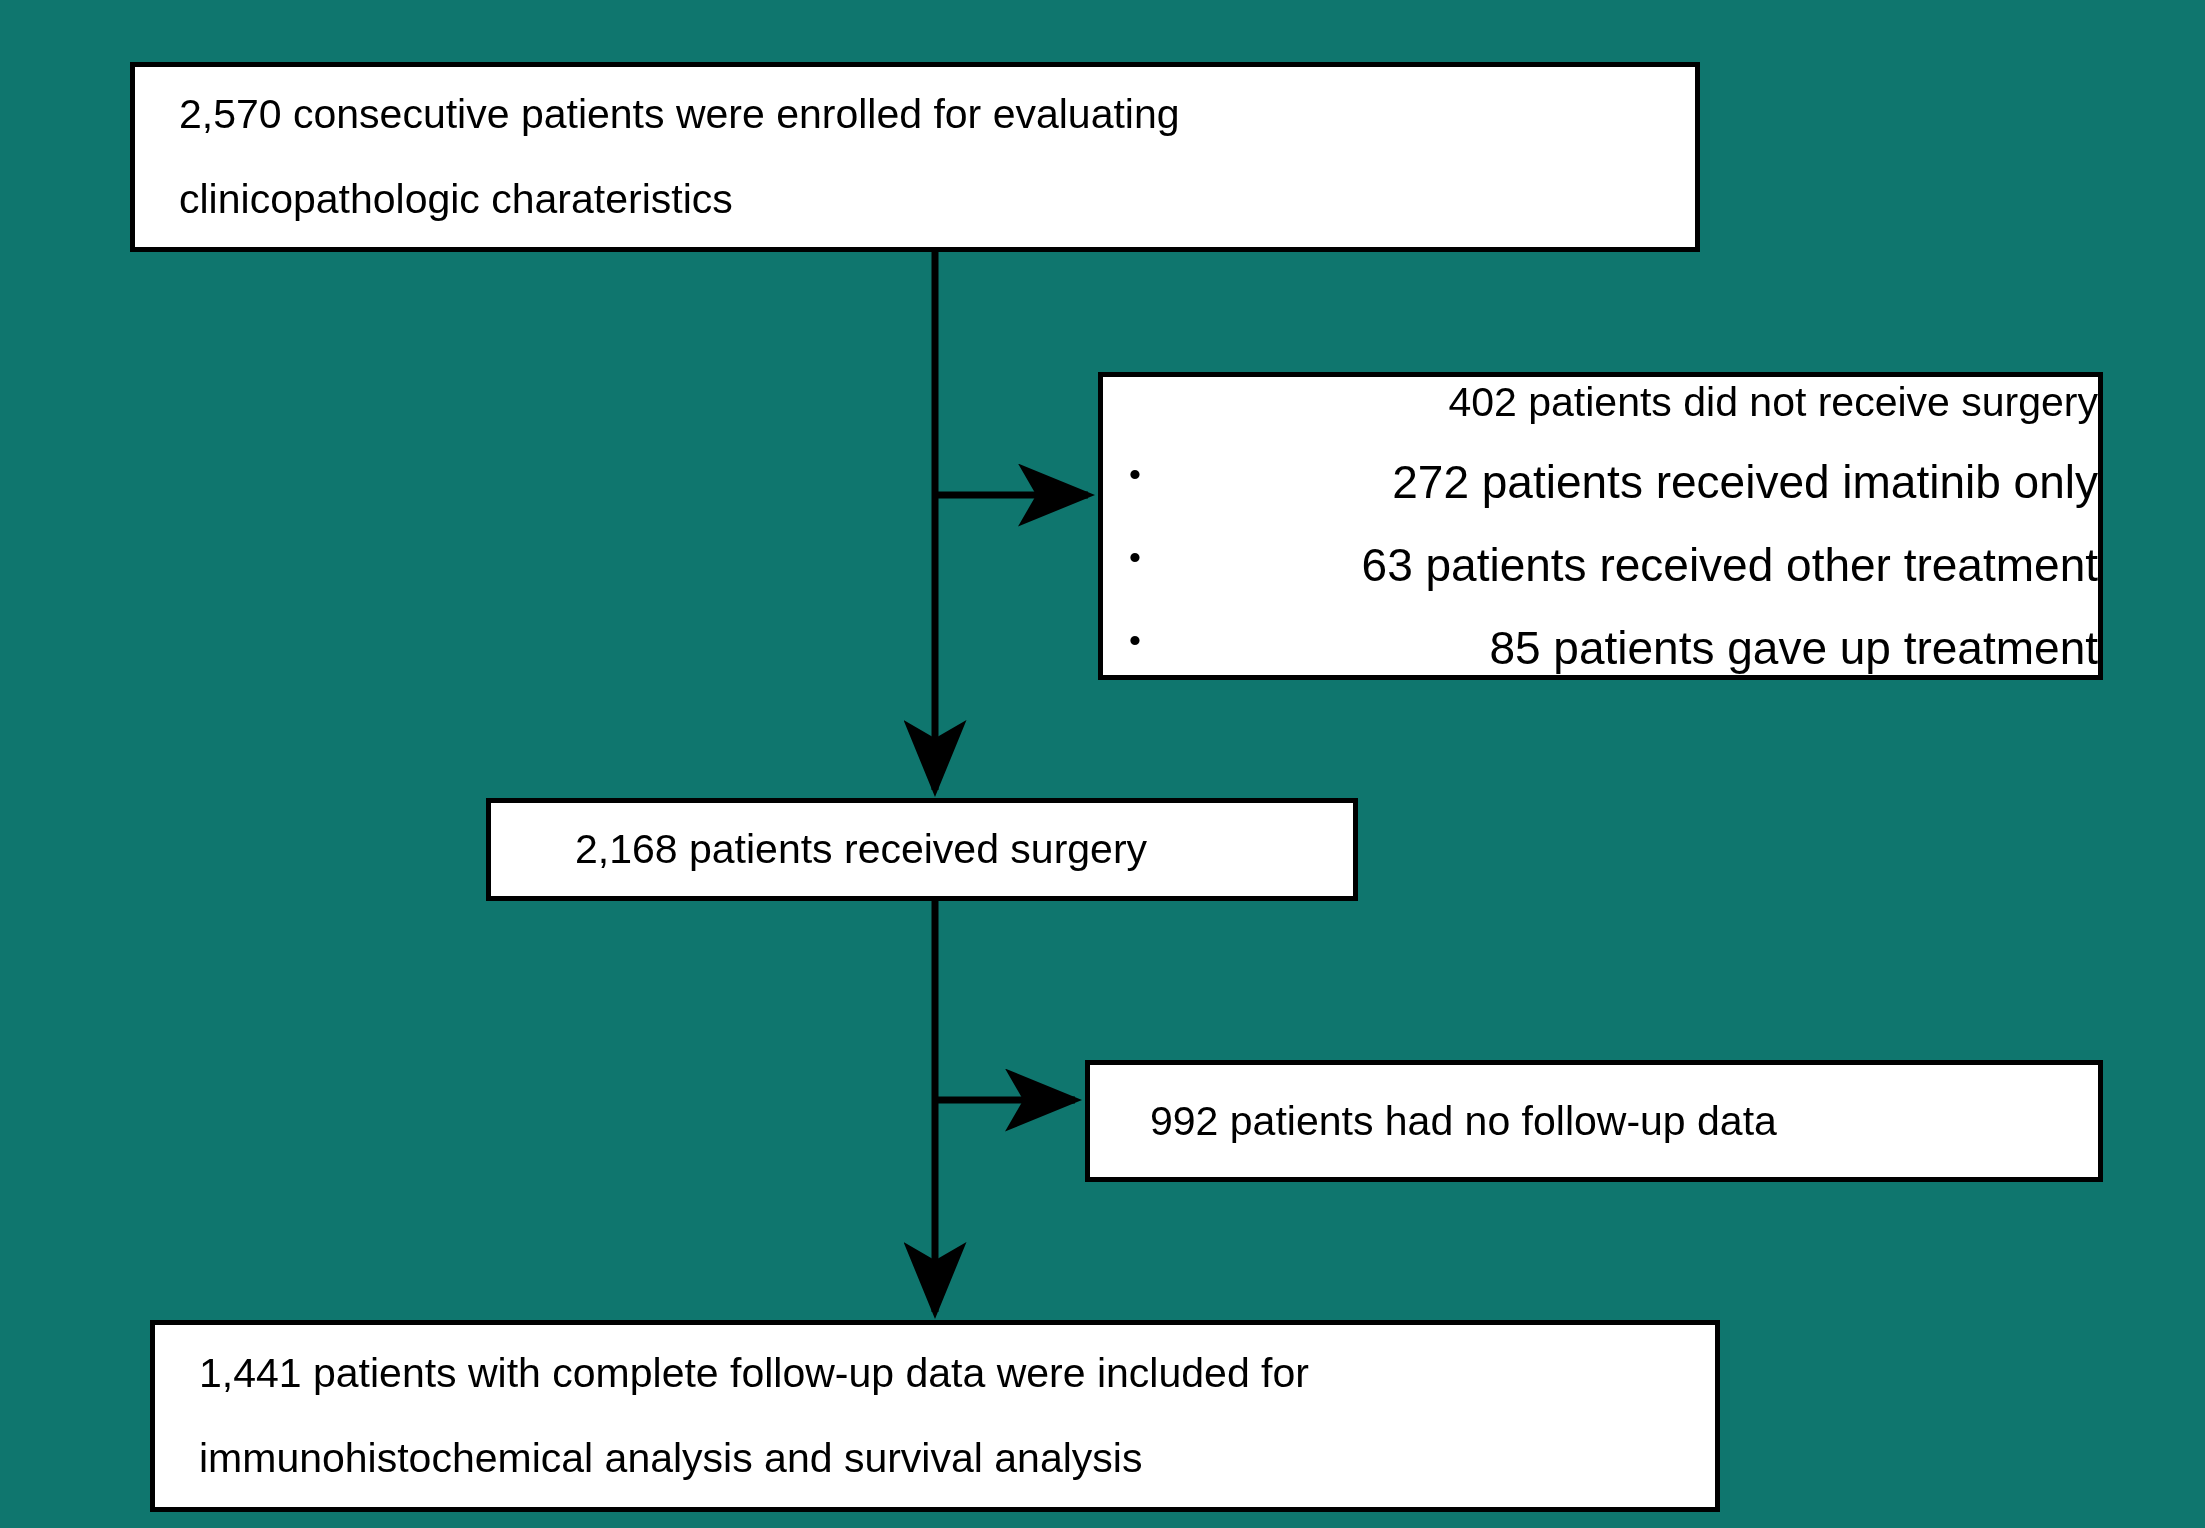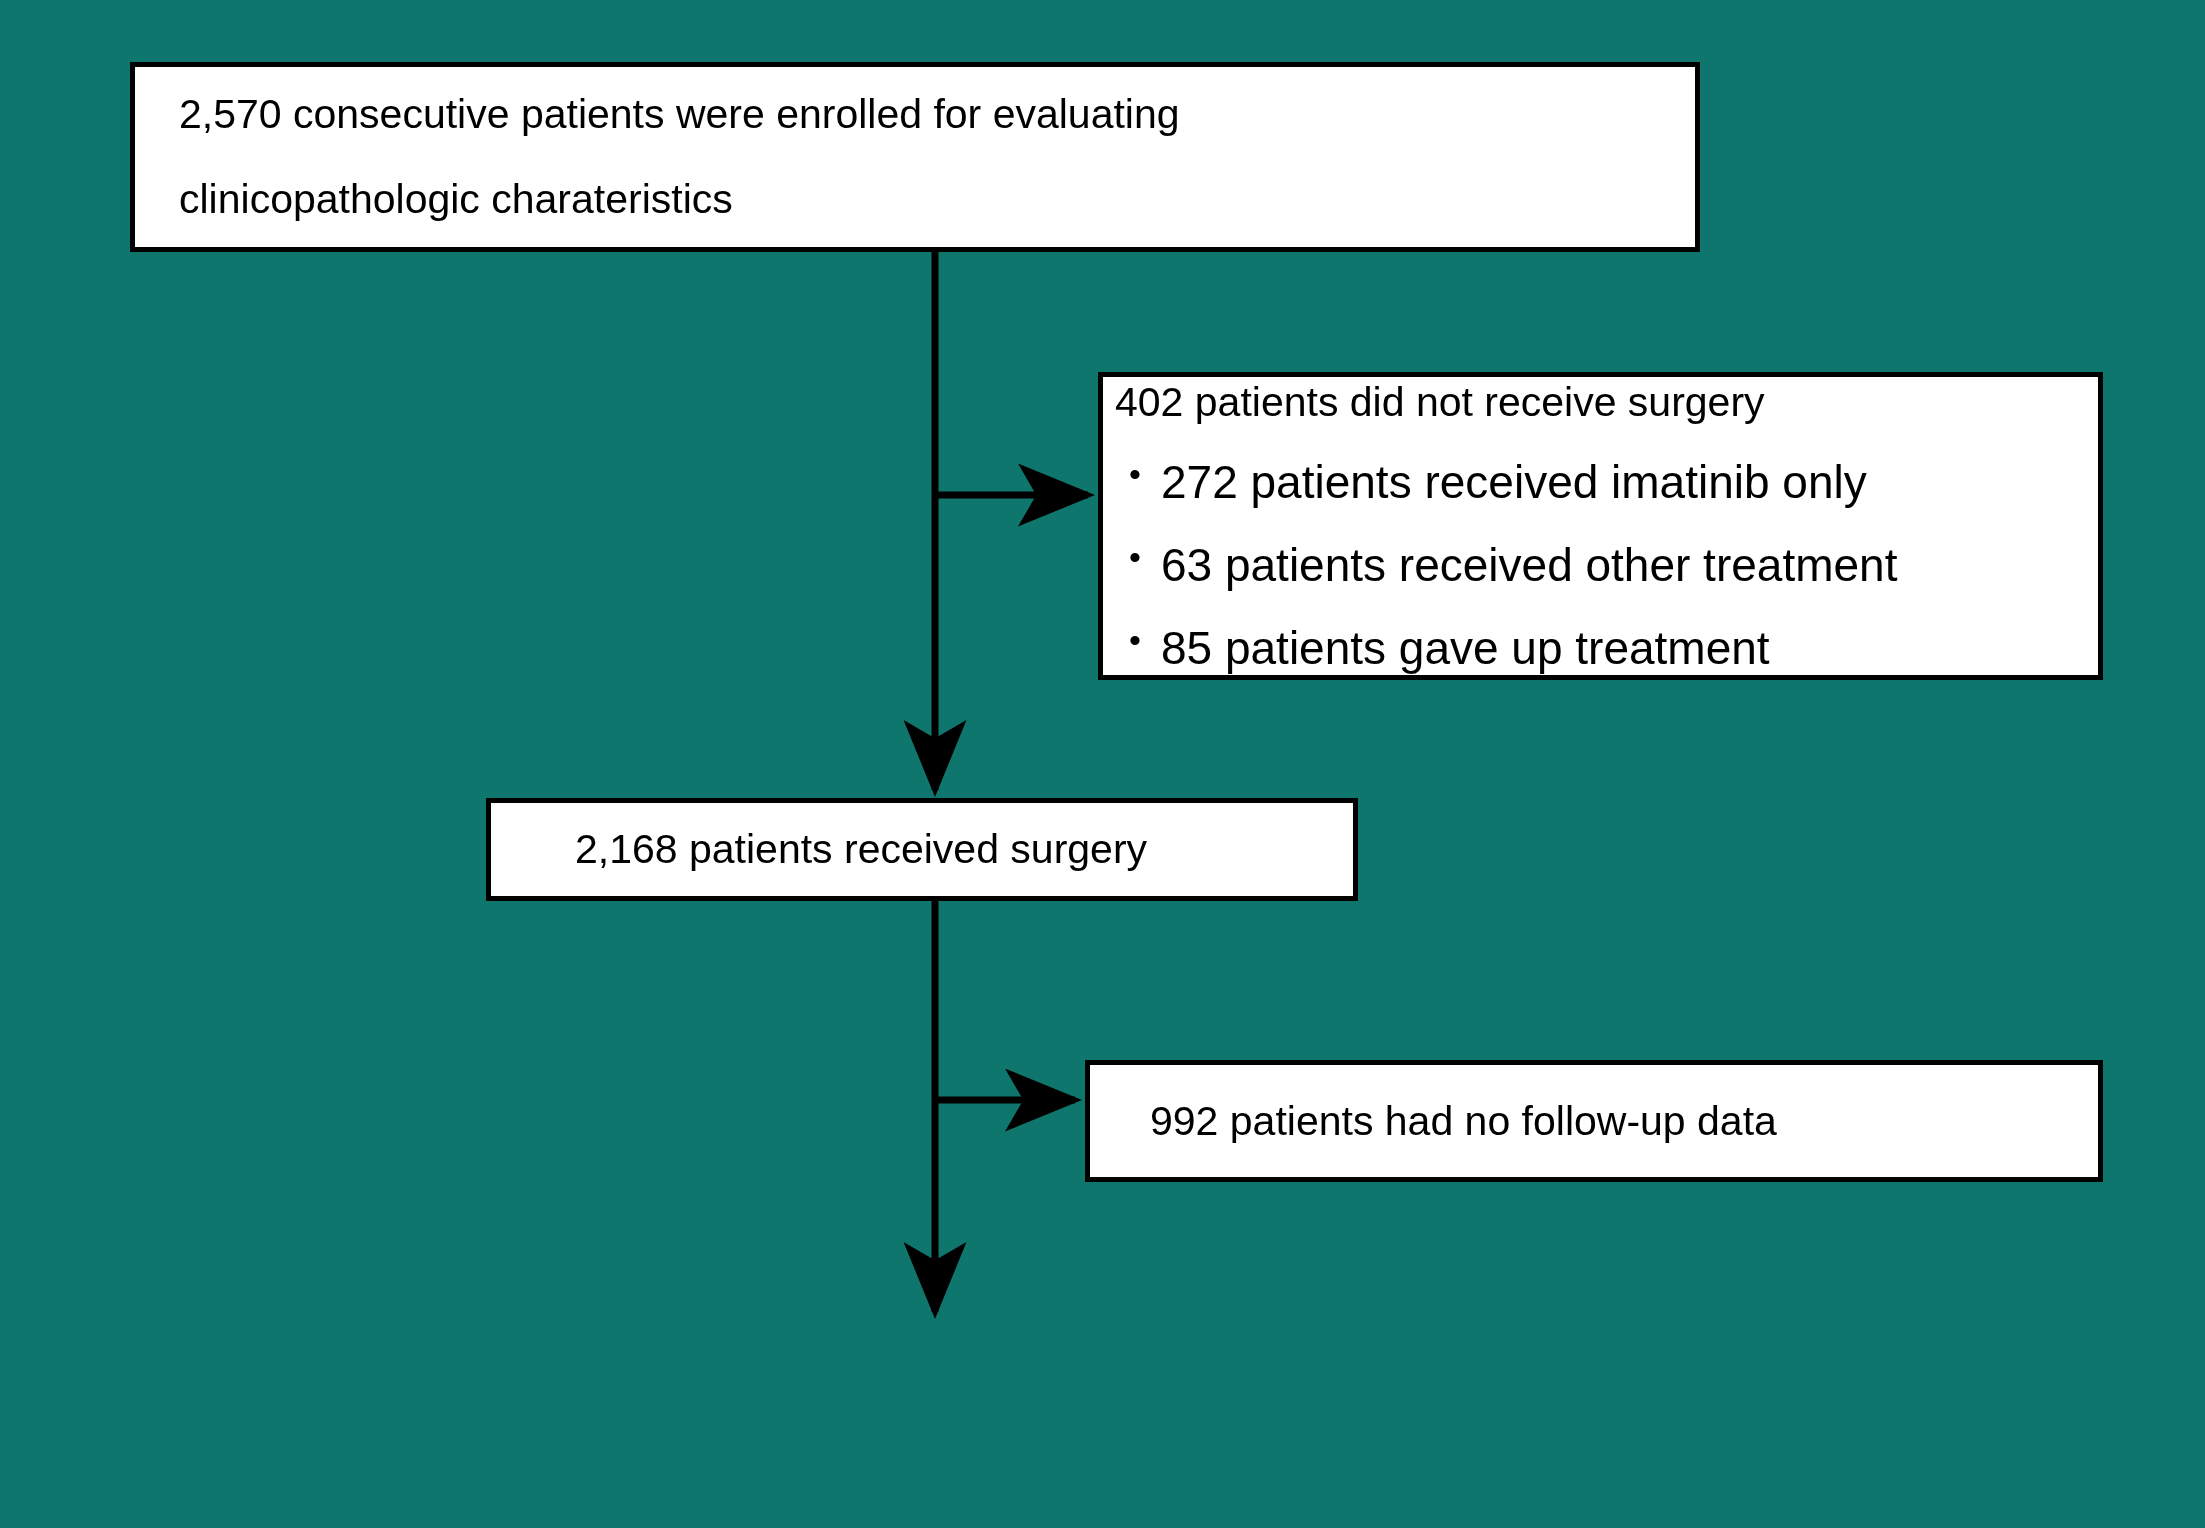--- a/index.html
+++ b/index.html
@@ -70,21 +70,21 @@
     height: 1528px;
     pointer-events: none;
   }
   
   #box-enrolled   { left: 130px;  top: 62px;   width: 1570px; height: 190px; }
   #box-no-surgery { left: 1098px; top: 372px;  width: 1005px; height: 308px; }
   #box-surgery    { left: 486px;  top: 798px;  width: 872px;  height: 103px; }
   #box-no-followup{ left: 1085px; top: 1060px; width: 1018px; height: 122px; }
   #box-included   { left: 150px;  top: 1320px; width: 1570px; height: 192px; }
   #box-surgery .box-text-block { padding-left: 84px; }
-  #box-no-surgery .box-text-block { padding-left: 12px; }
+  #box-no-surgery .box-text-block { padding-left: 12px; text-align: right; }
   #box-no-followup .box-text-block { padding-left: 60px; }
 </style>
 </head>
 <body>
 
 <div id="canvas">
 
   <svg class="connectors" viewBox="0 0 2205 1528" xmlns="http://www.w3.org/2000/svg">
     <defs>
       <marker id="arrowhead" markerWidth="11" markerHeight="9" refX="10" refY="4.5" orient="auto" markerUnits="strokeWidth">
@@ -124,14 +124,20 @@
       <div class="box-line">2,168 patients received surgery</div>
     </div>
   </div>
 
   <div class="flow-box" id="box-no-followup">
     <div class="box-text-block">
       <div class="box-line">992 patients had no follow-up data</div>
     </div>
   </div>
 
+  <div class="flow-box" id="box-included">
+    <div class="box-text-block">
+      <div class="box-line">1,441 patients with complete follow-up data were included for</div>
+      <div class="box-line">immunohistochemical analysis and survival analysis</div>
+    </div>
+  </div>
 
 </div>
 
 </body></html>

